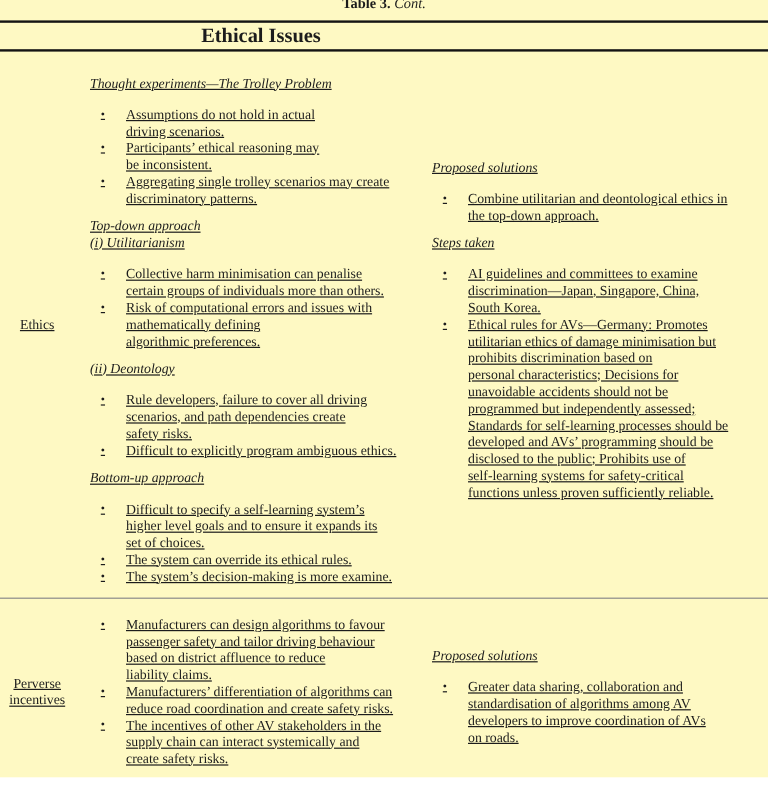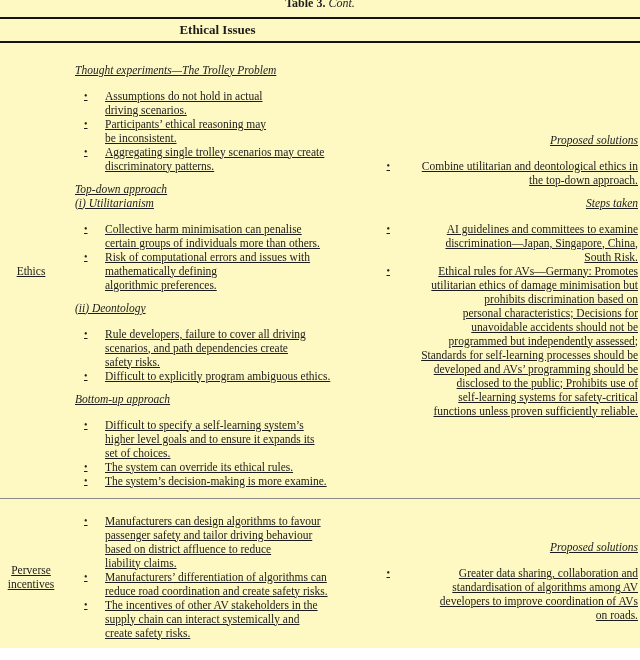--- a/index.html
+++ b/index.html
@@ -37,39 +37,39 @@
   .rule.thin  { height: 1px; background: #8a8a8a; }
   .grid {
     display: grid;
     grid-template-columns: 62px 293px 285px;
     box-sizing: border-box;
   }
   .header-row { height: 22px; align-items: center; }
   .hcell {
     font-weight: bold;
     text-align: center;
-    font-size: 13px;
+    font-size: 17px;
     padding-left: 18px;
   }
   .body-row .cell { box-sizing: border-box; text-decoration: underline; }
   .label-cell {
     display: flex;
     align-items: center;
     justify-content: center;
     text-align: center;
     white-space: pre-line;
   }
   .content {
     display: flex;
     flex-direction: column;
     justify-content: center;
     padding-left: 13px;
     padding-right: 4px;
   }
-  .content.right { padding-left: 5px; padding-right: 2px; text-align: right; }
+  .content.right { padding-left: 5px; padding-right: 2px; }
   .heading {
     font-style: italic;
     margin: 9px 0 12px 0;
     white-space: pre-line;
   }
   .bullets { }
   .bullet {
     display: flex;
     padding-left: 9px;
   }
@@ -178,21 +178,21 @@
               <span class="btxt">Combine utilitarian and deontological ethics in
 the top-down approach.</span>
             </div>
         </div>
         <div class="heading">Steps taken</div>
         <div class="bullets">
           <div class="bullet">
               <span class="dot">•</span>
               <span class="btxt">AI guidelines and committees to examine
 discrimination—Japan, Singapore, China,
-South Risk.</span>
+South Korea.</span>
             </div>
           <div class="bullet">
               <span class="dot">•</span>
               <span class="btxt">Ethical rules for AVs—Germany: Promotes
 utilitarian ethics of damage minimisation but
 prohibits discrimination based on
 personal characteristics; Decisions for
 unavoidable accidents should not be
 programmed but independently assessed;
 Standards for self-learning processes should be

